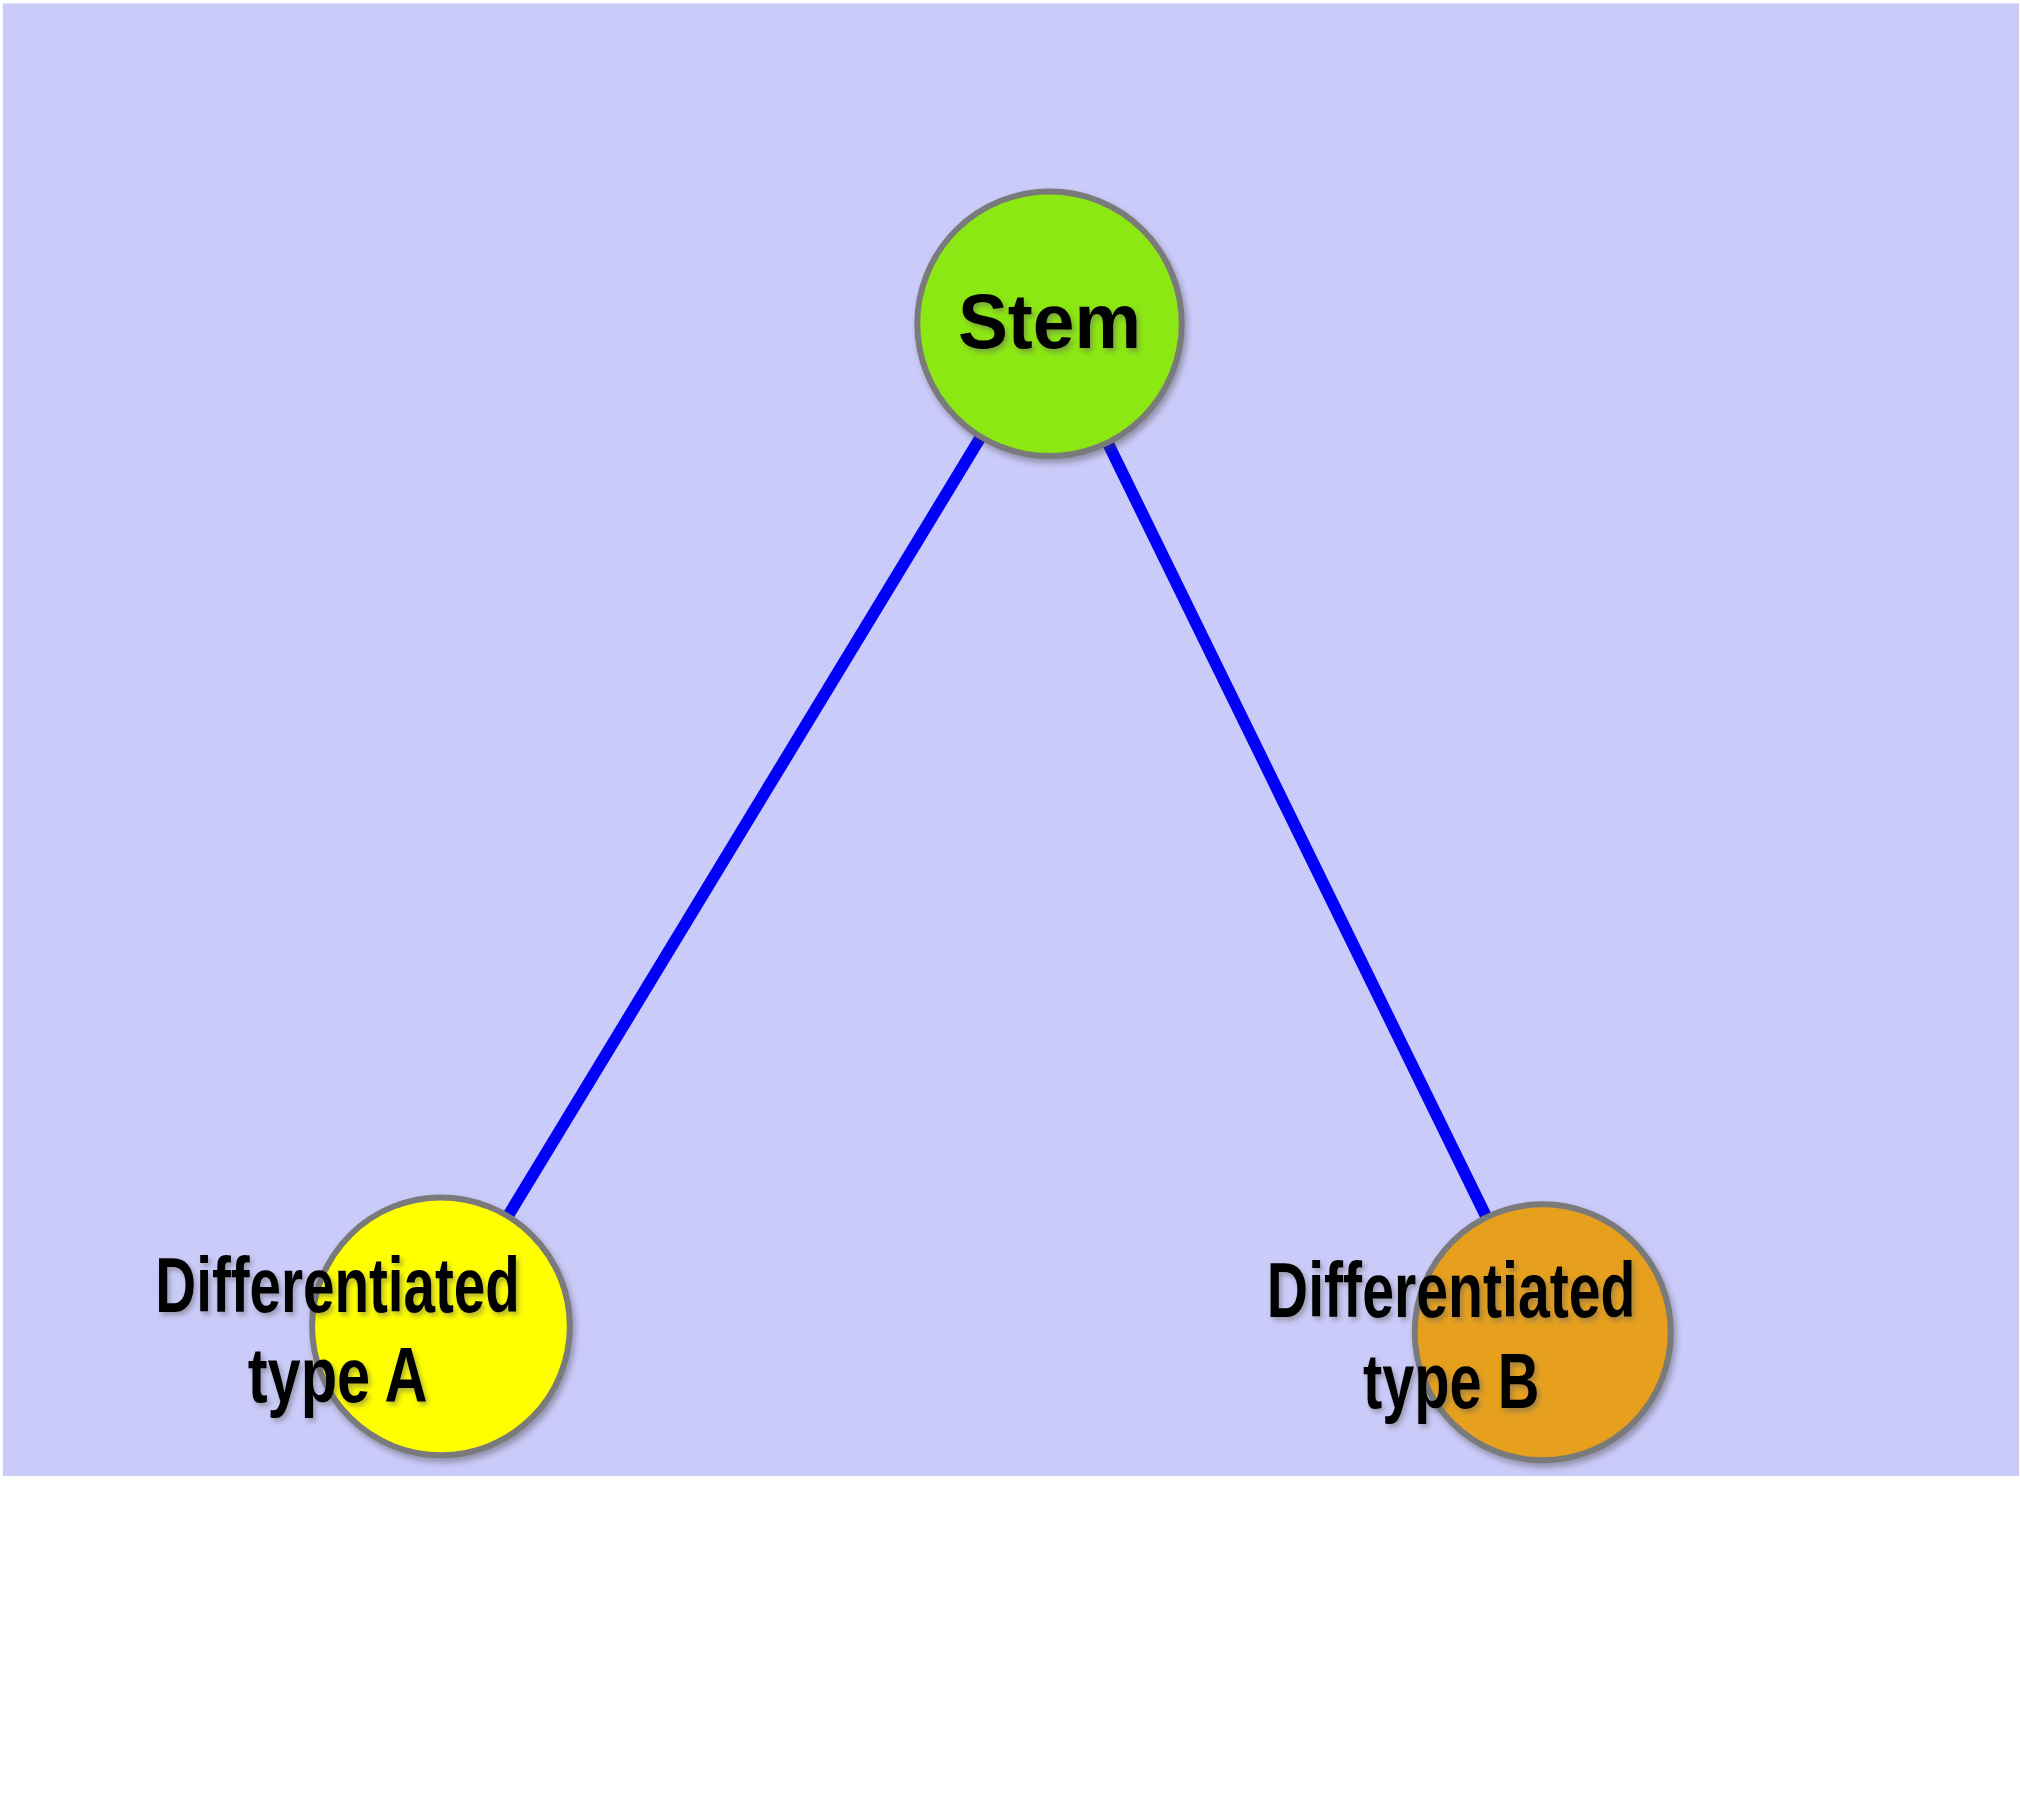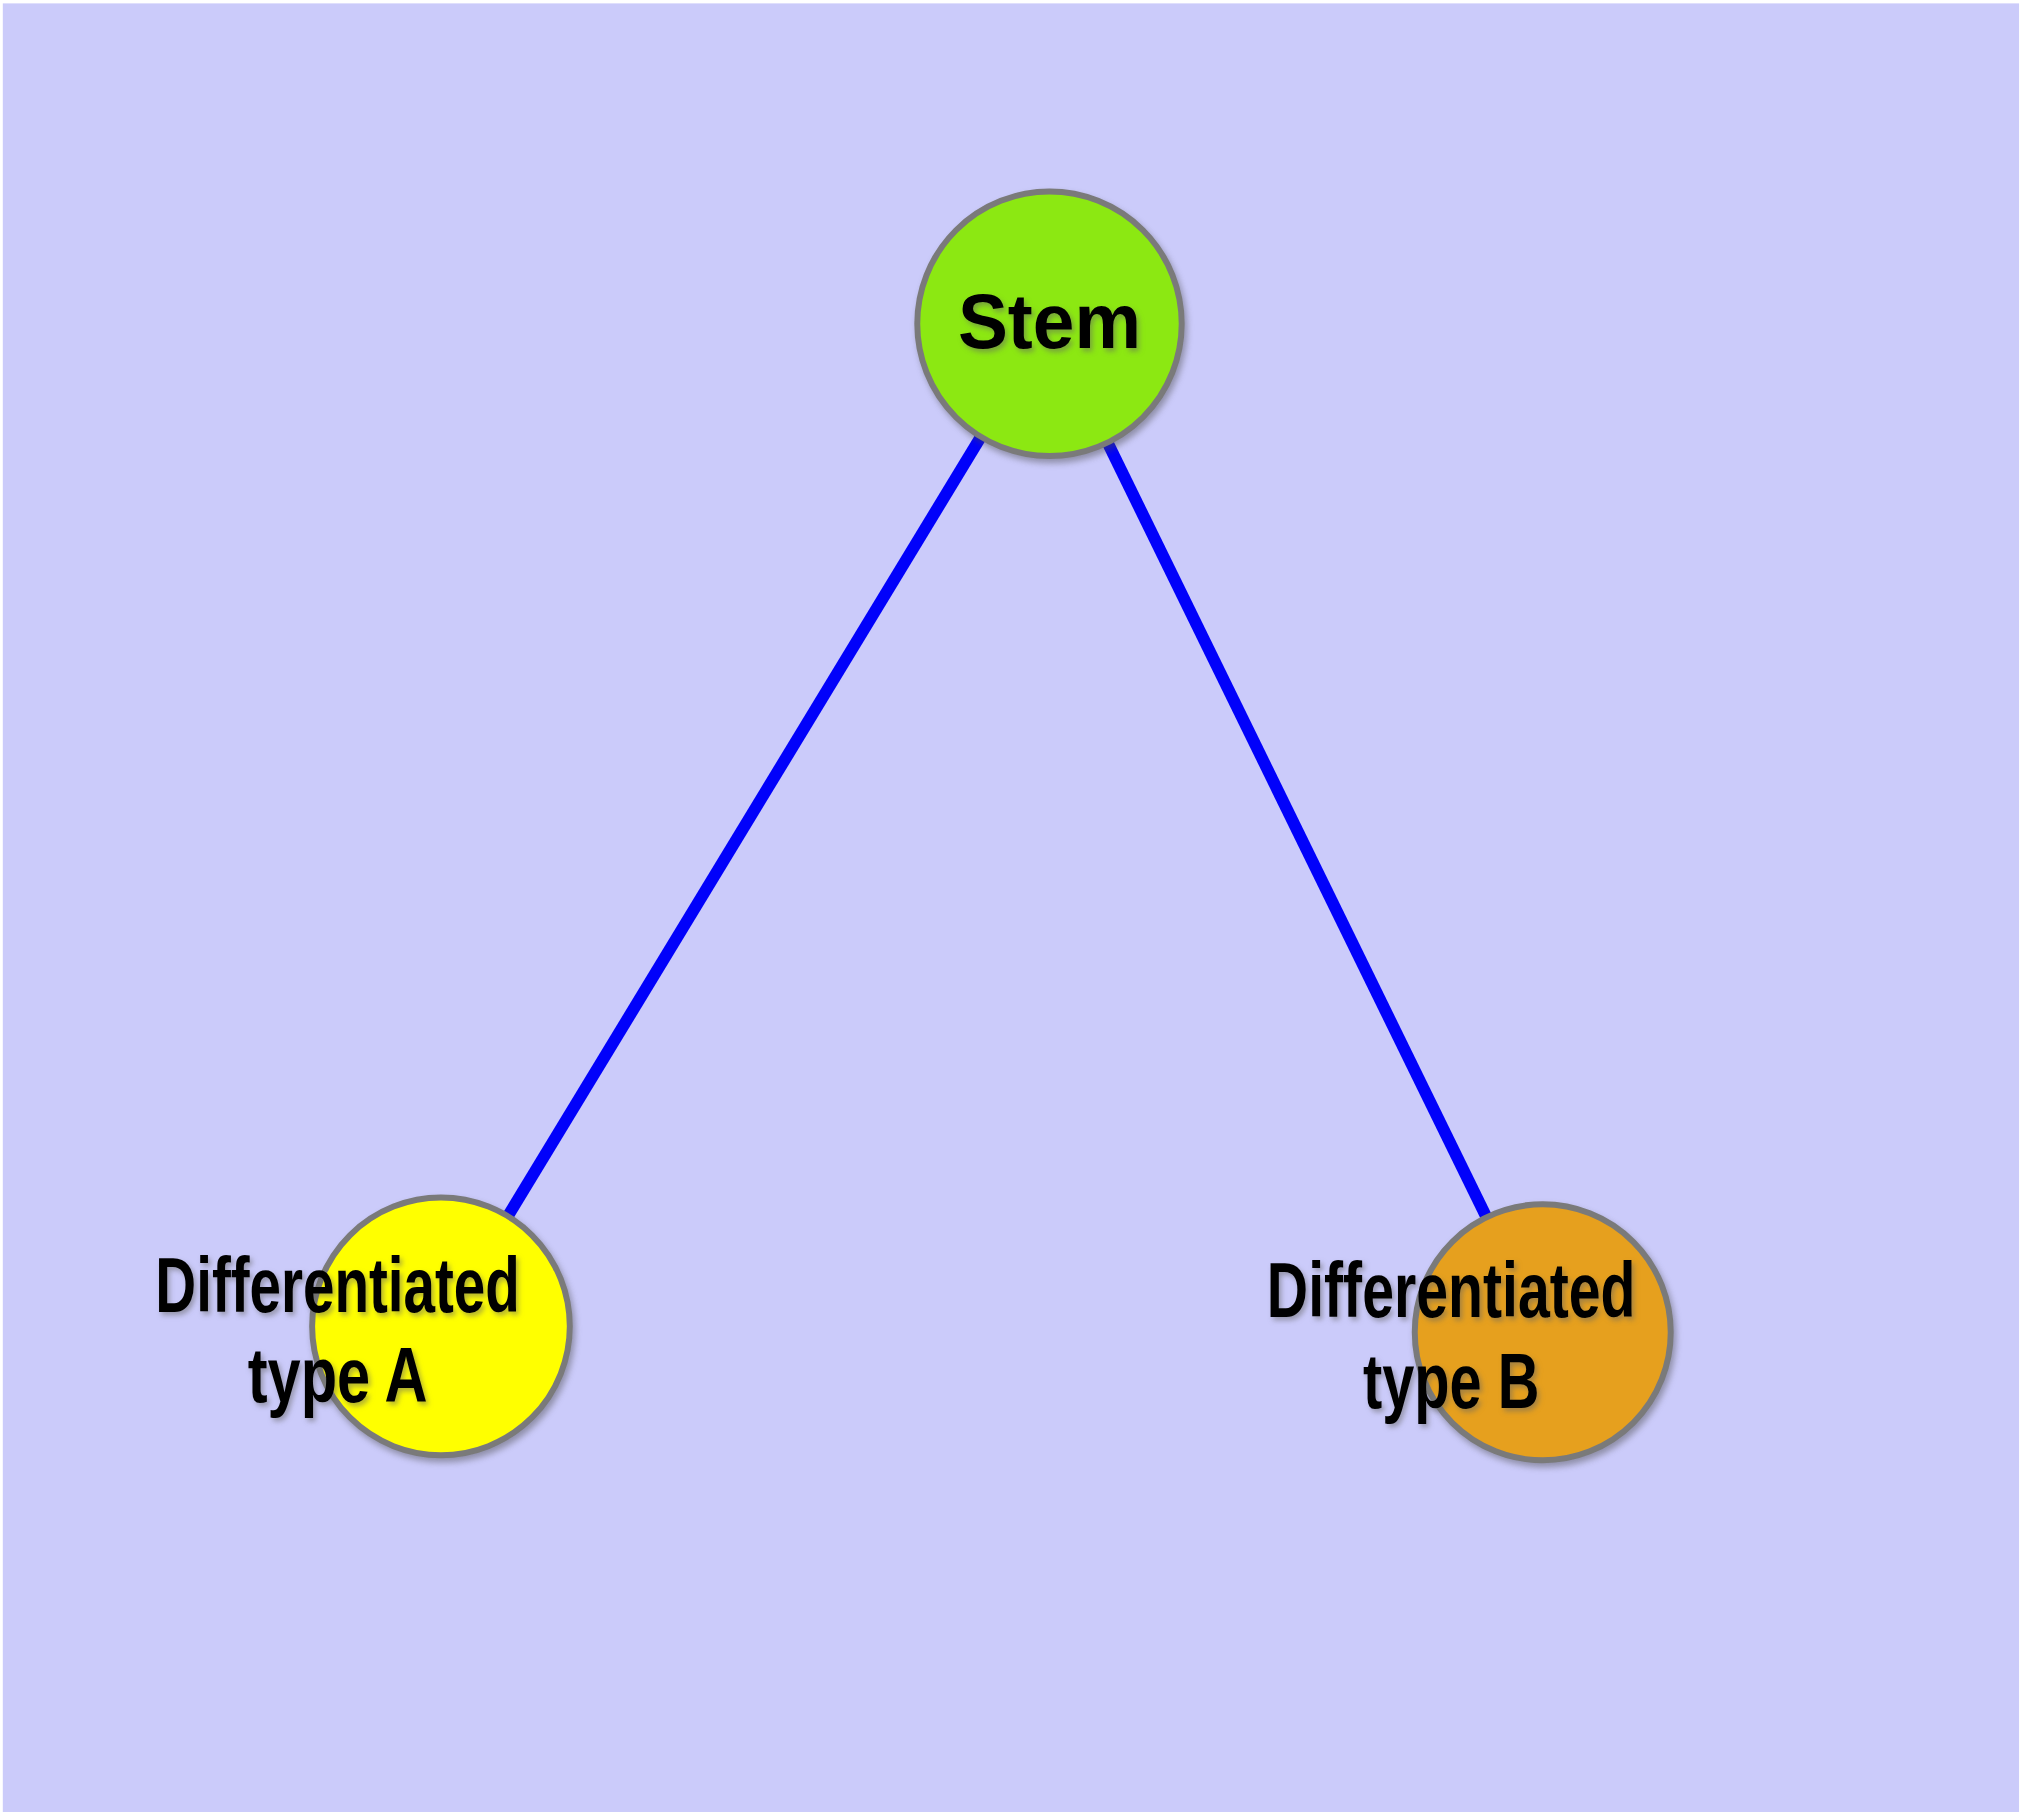--- a/index.html
+++ b/index.html
@@ -4,21 +4,21 @@
 <style>
   html, body {
     margin: 0;
     padding: 0;
     background: #ffffff;
     font-family: "Liberation Sans", sans-serif;
   }
   #stage {
     position: relative;
     width: 2021px;
-    height: 1812px;
+    height: 1476px;
     background: #ffffff;
     overflow: hidden;
   }
   #diagram-svg {
     display: block;
     width: 2021px;
     height: 1812px;
   }
   .edge-line {
     fill: none;

